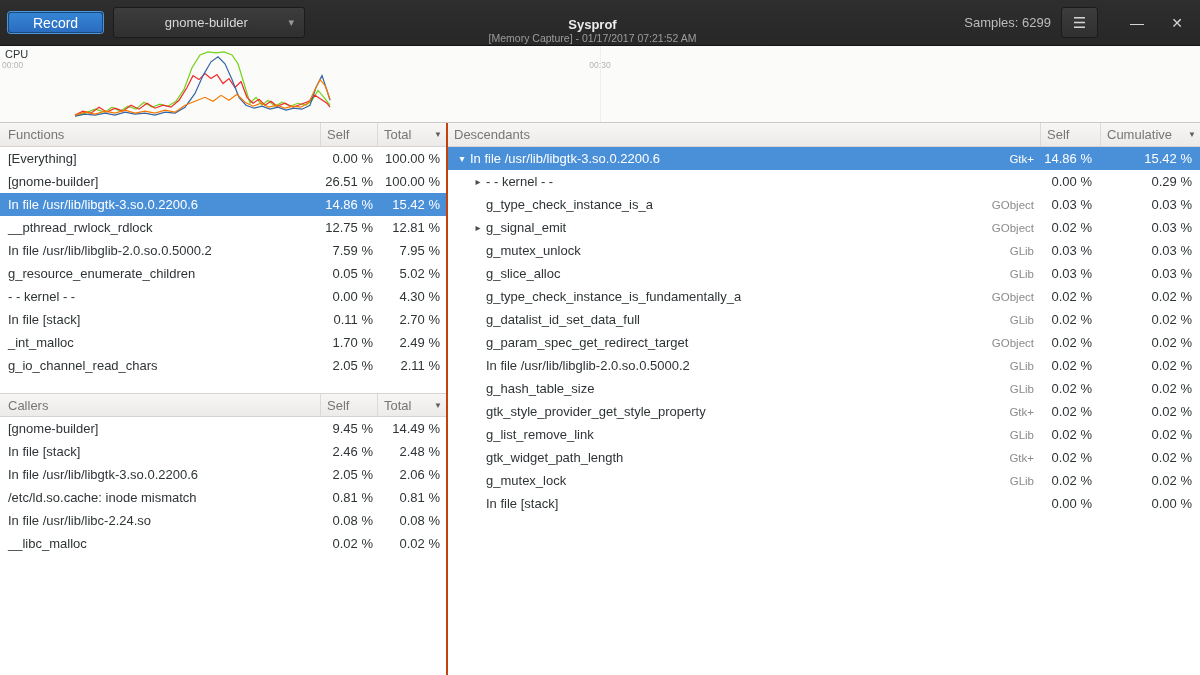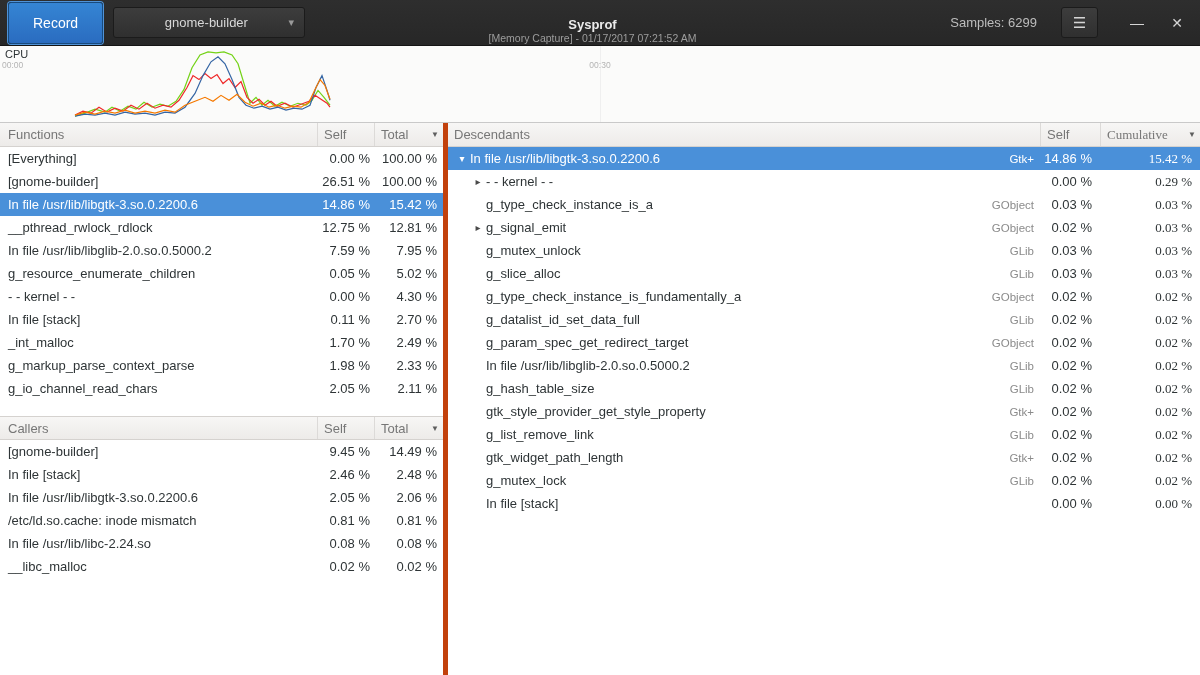--- a/index.html
+++ b/index.html
@@ -3,49 +3,49 @@
 <meta charset="utf-8">
 <style>
   * { margin:0; padding:0; box-sizing:border-box; }
   html,body { width:1200px; height:675px; overflow:hidden; }
   body { font-family:"Liberation Sans","DejaVu Sans",sans-serif; font-size:13px; color:#2e3436; background:#fff; }
   .window { width:1200px; height:675px; display:flex; flex-direction:column; }
 
   
   .headerbar { flex:0 0 46px; height:46px; background:linear-gradient(#2e2e2e,#272727);
     border-bottom:1px solid #151515; display:flex; align-items:center; padding:0 8px; gap:10px; position:relative; }
-  .record-btn { height:42px; padding:0 24px; font-size:14px; color:#fff;
+  .record-btn { height:21px; padding:0 24px; font-size:14px; color:#fff;
     background:linear-gradient(#3585d4,#2a6cc0); border:1px solid #184a7d; border-radius:3px;
     box-shadow:0 0 0 1px #4f93d8; cursor:pointer; font-family:inherit; }
   .process-btn { height:31px; width:192px; font-size:13px; color:#d8d8d8;
     background:linear-gradient(#3d3d3d,#2f2f2f); border:1px solid #1b1b1b; border-radius:3px;
     display:flex; align-items:center; padding:0 10px; cursor:pointer; font-family:inherit; }
   .process-btn .plabel { flex:1; text-align:center; }
   .process-btn .caret { color:#9a9a9a; font-size:11px; }
   .titlebox { position:absolute; left:0; right:15px; top:0; height:62px; display:flex; flex-direction:column;
     align-items:center; justify-content:center; pointer-events:none; }
   .title { color:#ececec; font-weight:bold; font-size:13px; line-height:15px; }
   .subtitle { color:#9c9c9c; font-size:10.5px; line-height:13px; }
   .hspacer { flex:1; }
-  .samples { color:#bdbdbd; font-size:13px; margin-right:14px; }
+  .samples { color:#bdbdbd; font-size:13px; }
   .menu-btn { width:37px; height:31px; background:linear-gradient(#3d3d3d,#2f2f2f); border:1px solid #1b1b1b;
     border-radius:3px; color:#d5d5d5; font-size:15px; cursor:pointer; margin-right:14px; }
   .win-btn { width:30px; height:30px; background:transparent; border:none; color:#d5d5d5; font-size:14px; cursor:pointer; }
 
   
   .graph { flex:0 0 77px; height:77px; position:relative; background:#fbfbfa; border-bottom:1px solid #c9c9c9; }
   .graph svg { position:absolute; inset:0; width:100%; height:100%; }
   .cpu-label { position:absolute; left:5px; top:2px; font-size:11px; color:#2e3436; z-index:2; }
   .t0 { position:absolute; left:2px; top:14px; font-size:8.5px; color:#b4b4b4; z-index:2; }
   .t30 { position:absolute; left:50%; top:14px; transform:translateX(-50%); font-size:8.5px; color:#b4b4b4; z-index:2; }
   .midline { position:absolute; left:600px; top:0; bottom:0; width:1px; background:#efefef; }
 
   
   .main { flex:1; display:flex; min-height:0; }
-  .left-panel { width:448px; flex:0 0 448px; border-right:5px solid #c2410c; display:flex; flex-direction:column; background:#fff; }
+  .left-panel { width:448px; flex:0 0 448px; border-right:2px solid #c2410c; display:flex; flex-direction:column; background:#fff; }
   .right-panel { flex:1; display:flex; flex-direction:column; background:#fff; }
 
   .thead { display:flex; flex:0 0 24px; height:24px; background:linear-gradient(#f7f6f5,#edebe9);
     border-bottom:1px solid #d5d2cf; color:#767676; align-items:stretch; }
   .thead.mid { border-top:1px solid #d5d2cf;margin-top:16px; }
   .th { display:flex; align-items:center; }
   .th.sep { border-left:1px solid #dcdad8; }
   .sort { font-size:8px; color:#5e5e5e; margin-left:auto; padding-right:4px; }
 
   .row { display:flex; height:23px; flex:0 0 23px; align-items:center; cursor:default; }
@@ -57,21 +57,21 @@
   .l-self { width:57px; flex:0 0 57px; }
   .l-total { width:69px; flex:0 0 69px; }
   .th.l-self, .th.l-total { padding-left:6px; }
   .num { text-align:right; white-space:nowrap; }
   .cell.l-self { padding-right:4px; }
   .cell.l-total { padding-right:6px;text-align:right; }
 
   
   .d-namecell { flex:1; display:flex; align-items:center; padding-left:6px; white-space:nowrap; overflow:hidden; }
   .d-self { width:60px; flex:0 0 60px; }
-  .d-cum { width:100px; flex:0 0 100px;font-family:Liberation Serif, serif; }
+  .d-cum { width:100px; flex:0 0 100px; }
   .th.d-self, .th.d-cum { padding-left:6px; }
   .cell.d-self { padding-right:8px; }
   .cell.d-cum { padding-right:8px; }
   .indent-spacer { width:calc(var(--indent,0) * 16px); flex:0 0 auto; }
   .expander { width:16px; flex:0 0 16px; text-align:center; font-size:10px; color:#4a4a4a; }
   .lib { margin-left:auto; color:#8b8b8b; font-size:11.5px; padding-right:6px; }
 </style>
 </head>
 <body>
 
@@ -173,25 +173,20 @@
           <span class="cell num l-self">0.11 %</span>
           <span class="cell num l-total">2.70 %</span>
         </div>
 
         <div class="row">
           <span class="cell l-name">_int_malloc</span>
           <span class="cell num l-self">1.70 %</span>
           <span class="cell num l-total">2.49 %</span>
         </div>
 
-        <div class="row">
-          <span class="cell l-name">g_markup_parse_context_parse</span>
-          <span class="cell num l-self">1.98 %</span>
-          <span class="cell num l-total">2.33 %</span>
-        </div>
 
         <div class="row">
           <span class="cell l-name">g_io_channel_read_chars</span>
           <span class="cell num l-self">2.05 %</span>
           <span class="cell num l-total">2.11 %</span>
         </div>
 
       <div class="thead mid">
         <span class="th l-name">Callers</span>
         <span class="th l-self sep">Self</span>

